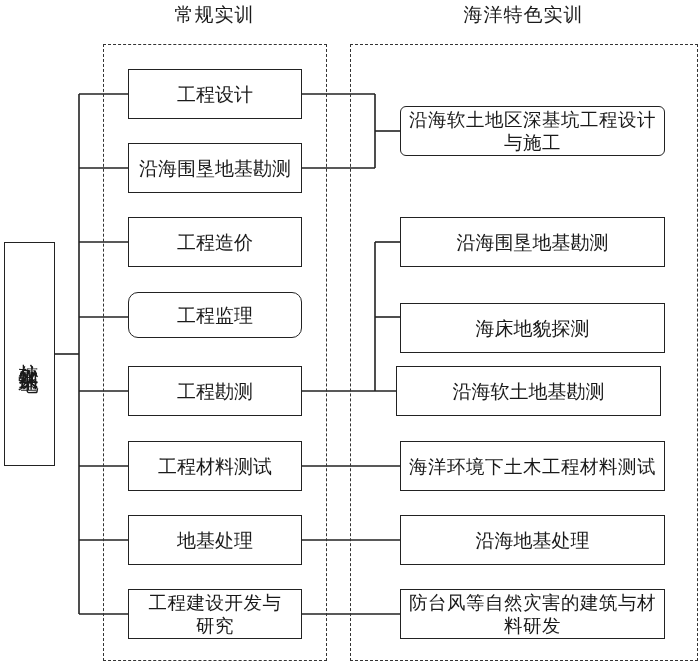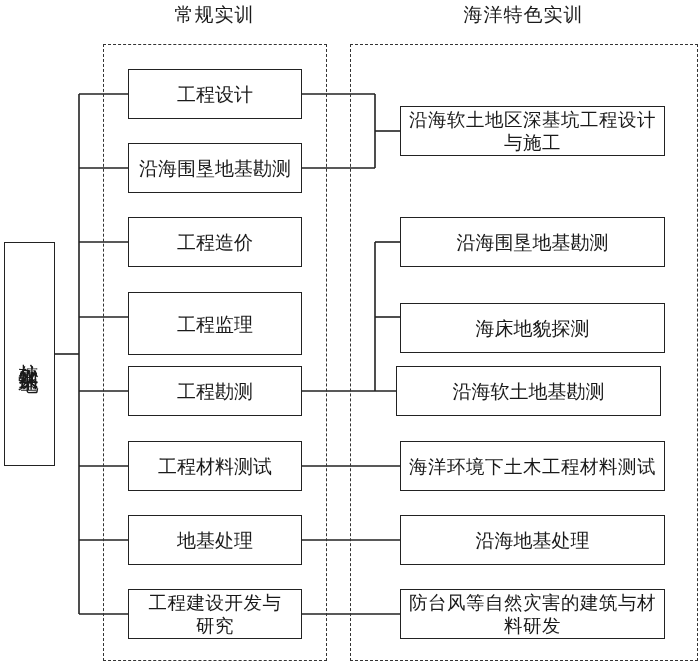--- a/index.html
+++ b/index.html
@@ -64,37 +64,37 @@
 
 <div class="box" style="left:128px; top:69px;  width:174px; height:50px;">
     <span>工程设计</span>
   </div>
 <div class="box" style="left:128px; top:143px; width:174px; height:50px;">
     <span>沿海围垦地基勘测</span>
   </div>
 <div class="box" style="left:128px; top:217px; width:174px; height:50px;">
     <span>工程造价</span>
   </div>
-<div class="box" style="left:128px; top:292px; width:174px; height:63px;">
+<div class="box" style="left:128px; top:292px; width:174px; height:46px;border-radius:10px;">
     <span>工程监理</span>
   </div>
 <div class="box" style="left:128px; top:366px; width:174px; height:50px;text-align:center;">
     <span>工程勘测</span>
   </div>
 <div class="box" style="left:128px; top:441px; width:174px; height:50px;">
     <span>工程材料测试</span>
   </div>
 <div class="box" style="left:128px; top:515px; width:174px; height:50px;">
     <span>地基处理</span>
   </div>
 <div class="box two" style="left:128px; top:589px; width:174px; height:50px; padding:0 18px;">
     <span>工程建设开发与研究</span>
   </div>
 
-<div class="box two" style="left:400px; top:106px; width:265px; height:50px;">
+<div class="box two" style="left:400px; top:106px; width:265px; height:50px;border-radius:6px;">
     <span>沿海软土地区深基坑工程设计与施工</span>
   </div>
 <div class="box" style="left:400px; top:217px; width:265px; height:50px;">
     <span>沿海围垦地基勘测</span>
   </div>
 <div class="box" style="left:400px; top:303px; width:265px; height:50px;">
     <span>海床地貌探测</span>
   </div>
 <div class="box" style="left:396px; top:366px; width:265px; height:50px;">
     <span>沿海软土地基勘测</span>

